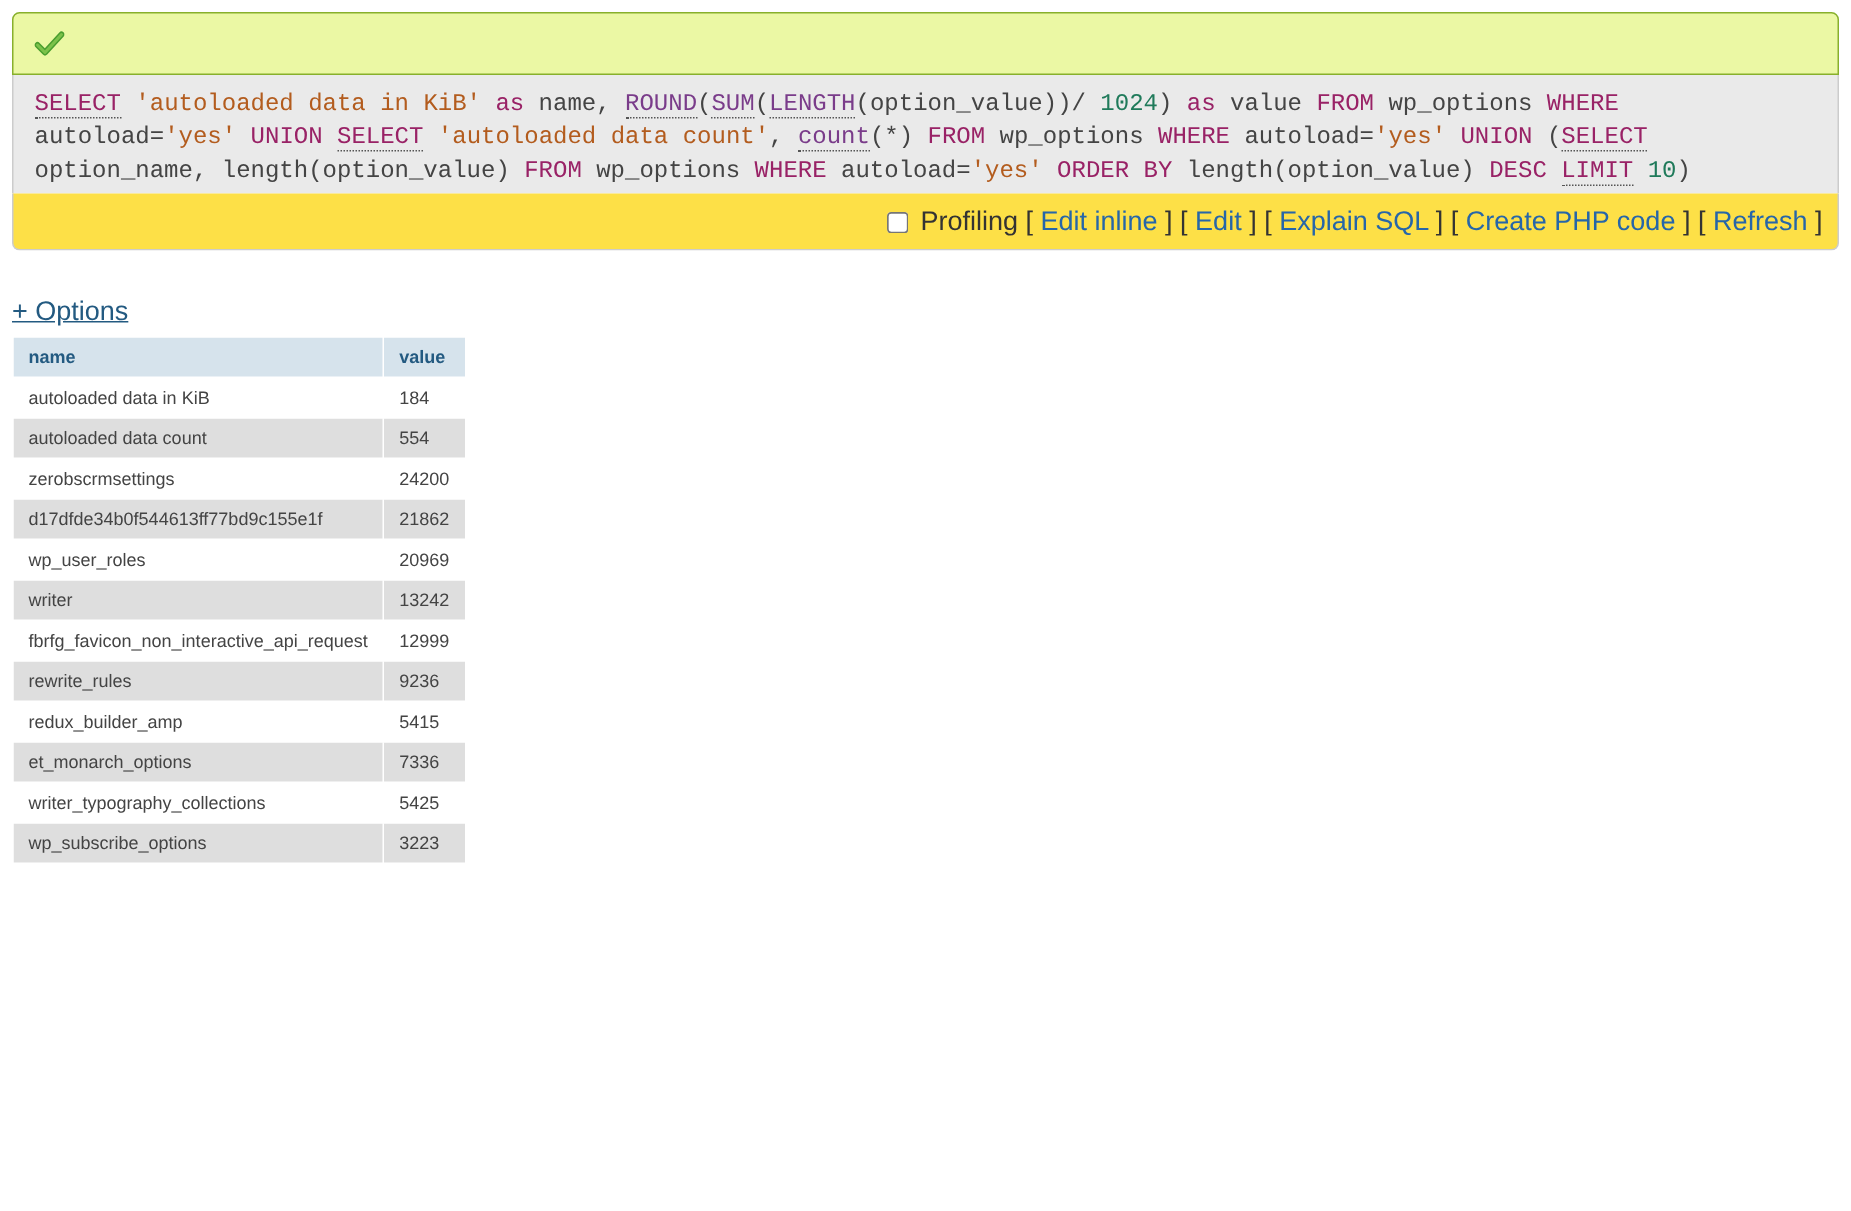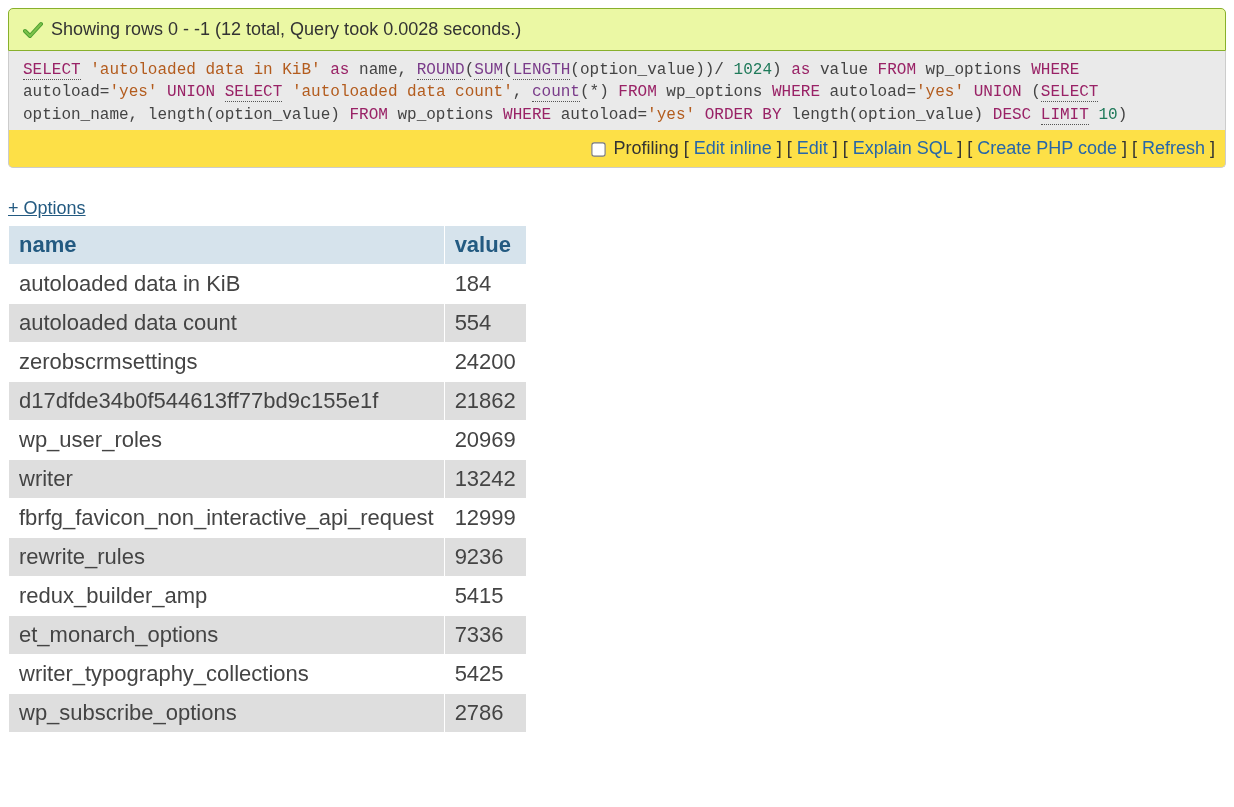--- a/index.html
+++ b/index.html
@@ -53,21 +53,21 @@
   .actions-bar a { color: #2666a9; text-decoration: none; }
   .actions-bar input[type=checkbox]{ transform: scale(1.1); margin-right:4px; vertical-align:middle;}
   .options-link {
     display:inline-block;
     margin: 30px 0 6px 0;
     color: #235a81;
     font-size: 18px;
   }
   table.results {
     border-collapse: collapse;
-    font-size: 22px;
+    font-size: 12px;
   }
   table.results th {
     background: #d6e3ec;
     color: #235a81;
     text-align: left;
     padding: 6px 10px;
     border: 1px solid #fff;
     font-weight: bold;
   }
   table.results td {
@@ -83,21 +83,20 @@
 <body>
 
 
 
 
 <div class="success-box">
   <svg width="20" height="20" viewBox="0 0 20 20">
     <path d="M2 11 L7 16 L18 4" stroke="#4a9e2f" stroke-width="4" fill="none" stroke-linecap="round" stroke-linejoin="round"></path>
     <path d="M2 11 L7 16 L18 4" stroke="#7cc24a" stroke-width="2" fill="none" stroke-linecap="round" stroke-linejoin="round"></path>
   </svg>
-  <span>Showing rows 0 - -1 (12 total, Query took 0.0028 seconds.)</span>
 </div>
 
 
 <div class="sql-box"><span class="kw dotted">SELECT</span> <span class="str">'autoloaded data in KiB'</span> <span class="kw">as</span> name, <span class="func">ROUND</span>(<span class="func">SUM</span>(<span class="func">LENGTH</span>(option_value))/ <span class="num">1024</span>) <span class="kw">as</span> value <span class="kw">FROM</span> wp_options <span class="kw">WHERE</span> autoload=<span class="str">'yes'</span> <span class="kw">UNION</span> <span class="kw dotted">SELECT</span> <span class="str">'autoloaded data count'</span>, <span class="func">count</span>(*) <span class="kw">FROM</span> wp_options <span class="kw">WHERE</span> autoload=<span class="str">'yes'</span> <span class="kw">UNION</span> (<span class="kw dotted">SELECT</span> option_name, length(option_value) <span class="kw">FROM</span> wp_options <span class="kw">WHERE</span> autoload=<span class="str">'yes'</span> <span class="kw">ORDER BY</span> length(option_value) <span class="kw">DESC</span> <span class="kw dotted">LIMIT</span> <span class="num">10</span>)</div>
 
 
 <div class="actions-bar">
   <label>
     <input type="checkbox" style="">
     <span>Profiling</span>
@@ -158,19 +157,19 @@
       <tr>
         <td>et_monarch_options</td>
         <td>7336</td>
       </tr>
       <tr>
         <td>writer_typography_collections</td>
         <td>5425</td>
       </tr>
       <tr>
         <td>wp_subscribe_options</td>
-        <td>2786</td>
+        <td>3223</td>
       </tr>
     </tbody>
 </table>
 
 
 
 
 </body></html>

